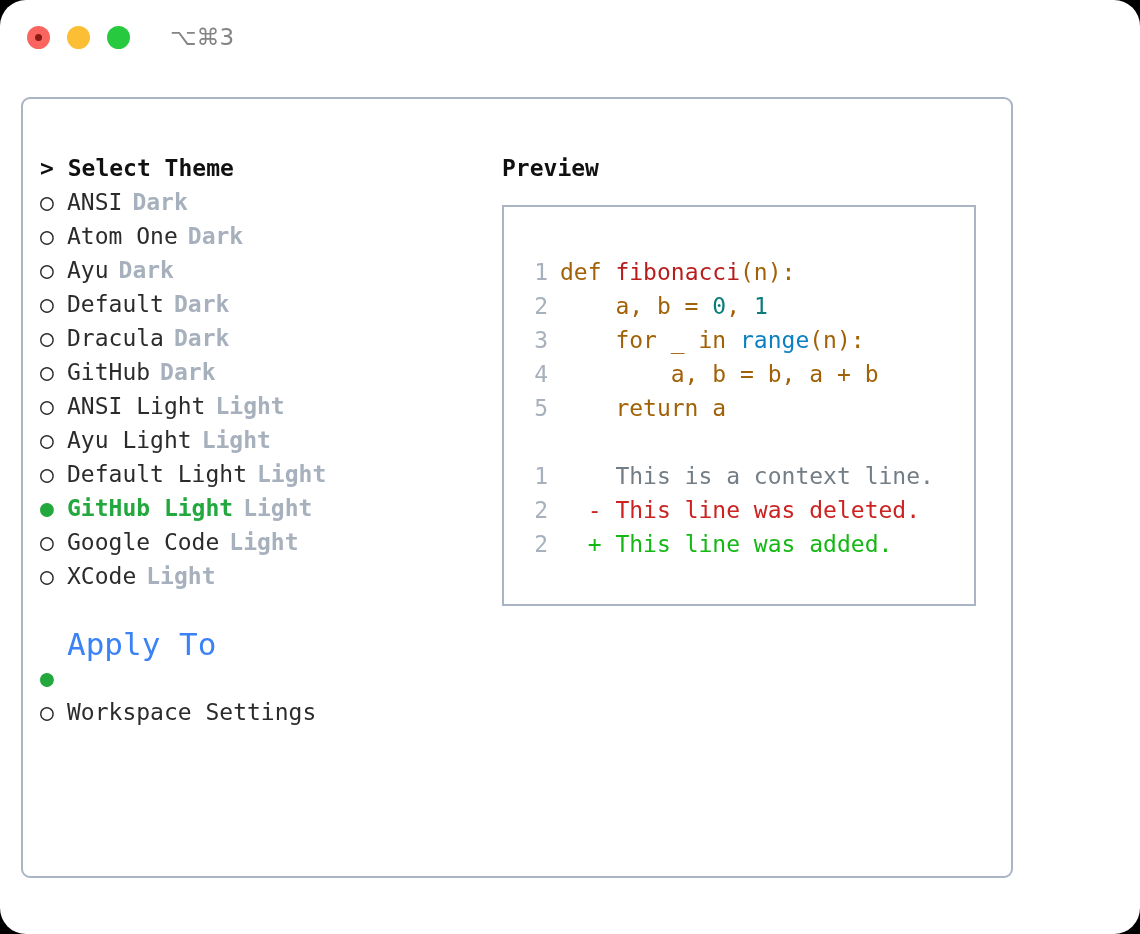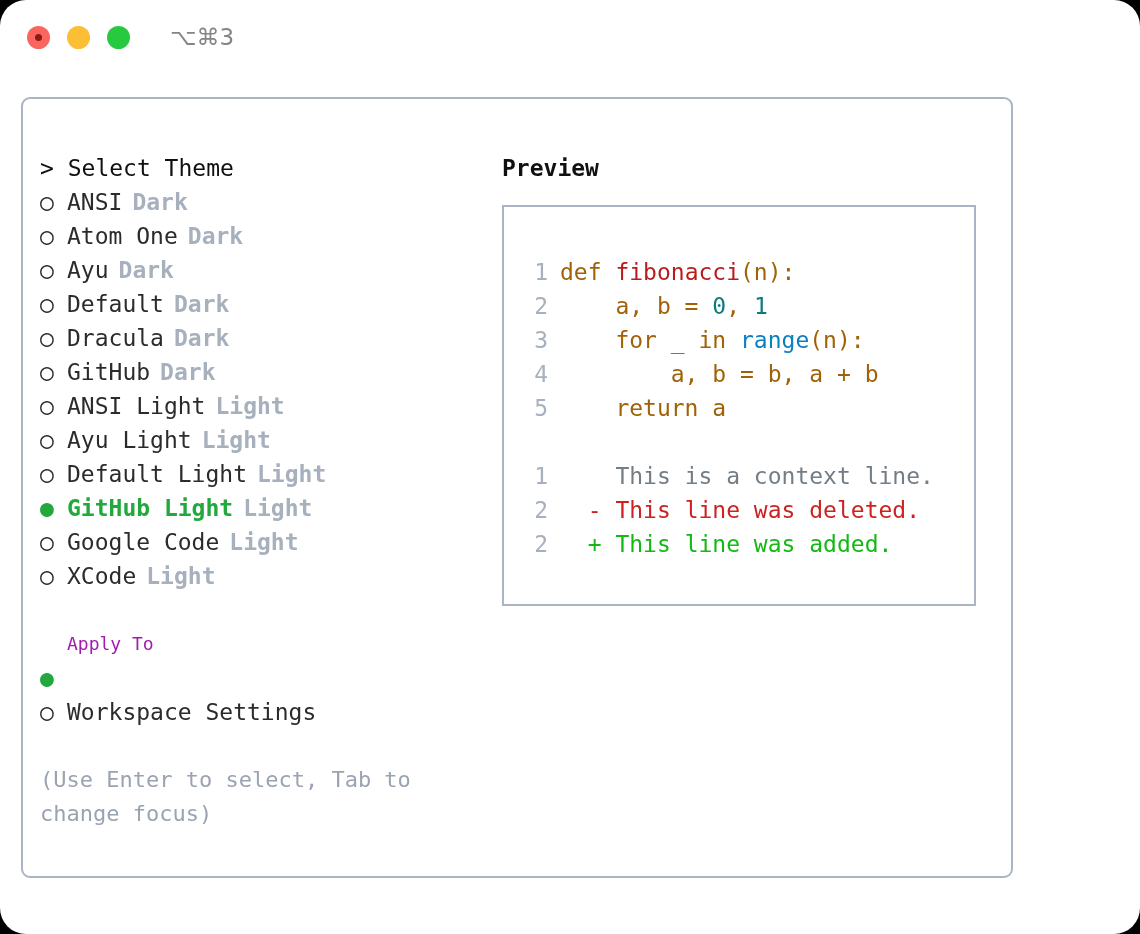--- a/index.html
+++ b/index.html
@@ -81,21 +81,21 @@
 
   
   .left-col {
     position: absolute;
     left: 17px;
     top: 52px;
     width: 440px;
   }
   .section-head {
     font-size: 23px;
-    font-weight: normal;
+    font-weight: bold;
     color: #101010;
     line-height: 34px;
     white-space: pre;
   }
   .opt-row {
     display: flex;
     align-items: baseline;
     line-height: 34px;
     font-size: 23px;
     white-space: pre;
@@ -117,22 +117,22 @@
     color: #22a83d;
     font-weight: bold;
   }
   .opt-variant {
     color: #a7b0bd;
     margin-left: 10px;
     font-weight: bold;
   }
 
   .applyto-head {
-    font-size: 18px;
-    color: #a21caf;
+    font-size: 31px;
+    color: #3b82f6;
     line-height: 34px;
     margin-left: 27px;
     white-space: pre;
   }
   .spacer-block { height: 34px; }
 
   .hint {
     font-size: 22px;
     color: #9aa3b2;
     line-height: 34px;
@@ -230,21 +230,20 @@
 
       <div class="applyto-head">Apply To</div>
 
       <div id="apply-list">
           <div class="opt-row selected"><span class="marker on">●</span></div>
           <div class="opt-row"><span class="marker">○</span><span class="opt-label">Workspace Settings</span></div>
         </div>
 
       <div class="spacer-block"></div>
 
-      <div class="hint">(Use Enter to select, Tab to change focus)</div>
     </div>
 
     <div class="right-col">
       <div class="preview-title">Preview</div>
       <div class="preview-box">
         <div class="code-area">
           <div id="code-lines">
               <div class="code-line"><span class="ln">1</span><span class="code-text">def </span><span class="tok-fn">fibonacci</span><span class="code-text">(n):</span></div>
               <div class="code-line"><span class="ln">2</span><span class="code-text">    a, b = </span><span class="tok-num">0</span><span class="code-text">, </span><span class="tok-num">1</span></div>
               <div class="code-line"><span class="ln">3</span><span class="code-text">    for _ in </span><span class="tok-builtin">range</span><span class="code-text">(n):</span></div>

